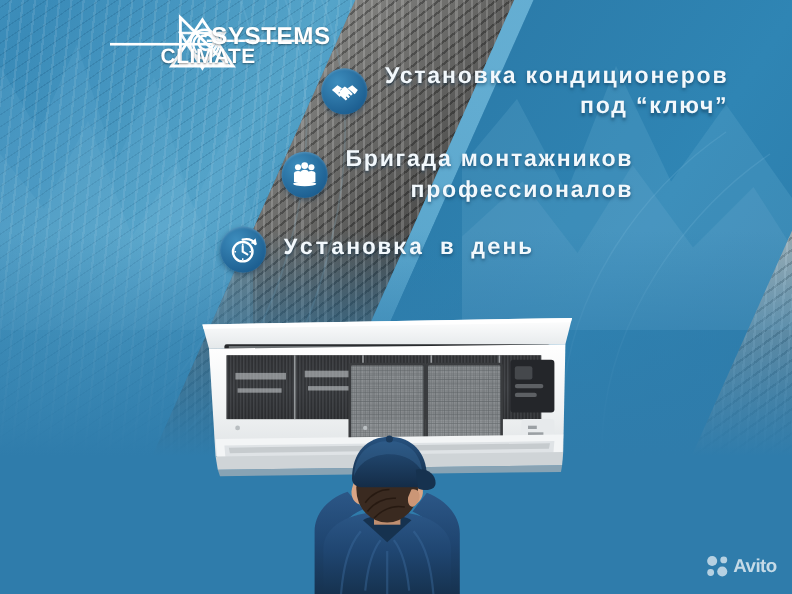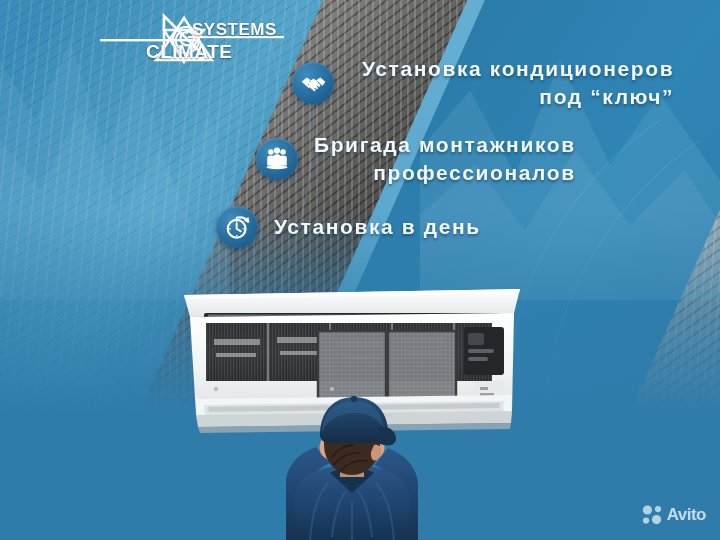--- a/index.html
+++ b/index.html
@@ -48,35 +48,35 @@
   .mtn-left{position:absolute;left:0;top:0;width:230px;height:300px;opacity:.40;}
   
   .bottom-fade{position:absolute;left:0;right:0;bottom:0;height:330px;
     background:linear-gradient(to bottom, rgba(47,124,171,0) 0%, rgba(47,124,171,.55) 28%, #2f7cab 62%);}
 
   
   #logo{position:absolute;left:100px;top:12px;width:185px;height:56px;}
   .logo-word{position:absolute;color:#fff;font-weight:bold;letter-spacing:.5px;
     text-shadow:0 1px 2px rgba(0,0,0,.45);}
   .logo-climate{left:2px;top:29px;font-size:19px;margin-left:44px;}
-  .logo-systems{left:92px;top:8px;font-size:17px;}
+  .logo-systems{left:92px;top:8px;font-size:22px;}
 
   
   .feature{position:absolute;display:flex;align-items:center;}
   .fic{width:42px;height:42px;border-radius:50%;flex:0 0 42px;
     background:radial-gradient(circle at 35% 30%,#3d8dbd,#1d5f91 75%,#17527f);
     box-shadow:0 2px 5px rgba(8,45,75,.45), inset 0 1px 2px rgba(255,255,255,.18);
     display:flex;align-items:center;justify-content:center;}
   .ftext{margin-left:16px;color:#f2f8fc;font-weight:bold;font-size:21px;
     letter-spacing:1.6px;line-height:1.35;text-shadow:0 2px 3px rgba(10,45,75,.55);}
   .ftext .l1{display:block;}
   .ftext .l2{display:block;text-align:right;}
-  #feature-1{left:292px;top:55px;gap:12px;}
+  #feature-1{left:292px;top:55px;}
   #feature-2{left:256px;top:131px;justify-content:flex-end;}
-  #feature-3{left:216px;top:206px;}
+  #feature-3{left:200px;top:206px;font-family:Liberation Mono, monospace;}
 
   
   #ac-photo{position:absolute;left:182px;top:287px;width:340px;height:253px;}
 
   
   #avito{position:absolute;right:14px;bottom:14px;display:flex;align-items:center;
     opacity:.72;}
   #avito .aw-text{color:#fff;font-size:17px;font-weight:bold;letter-spacing:-.5px;
     margin-left:4px;}
 </style>

